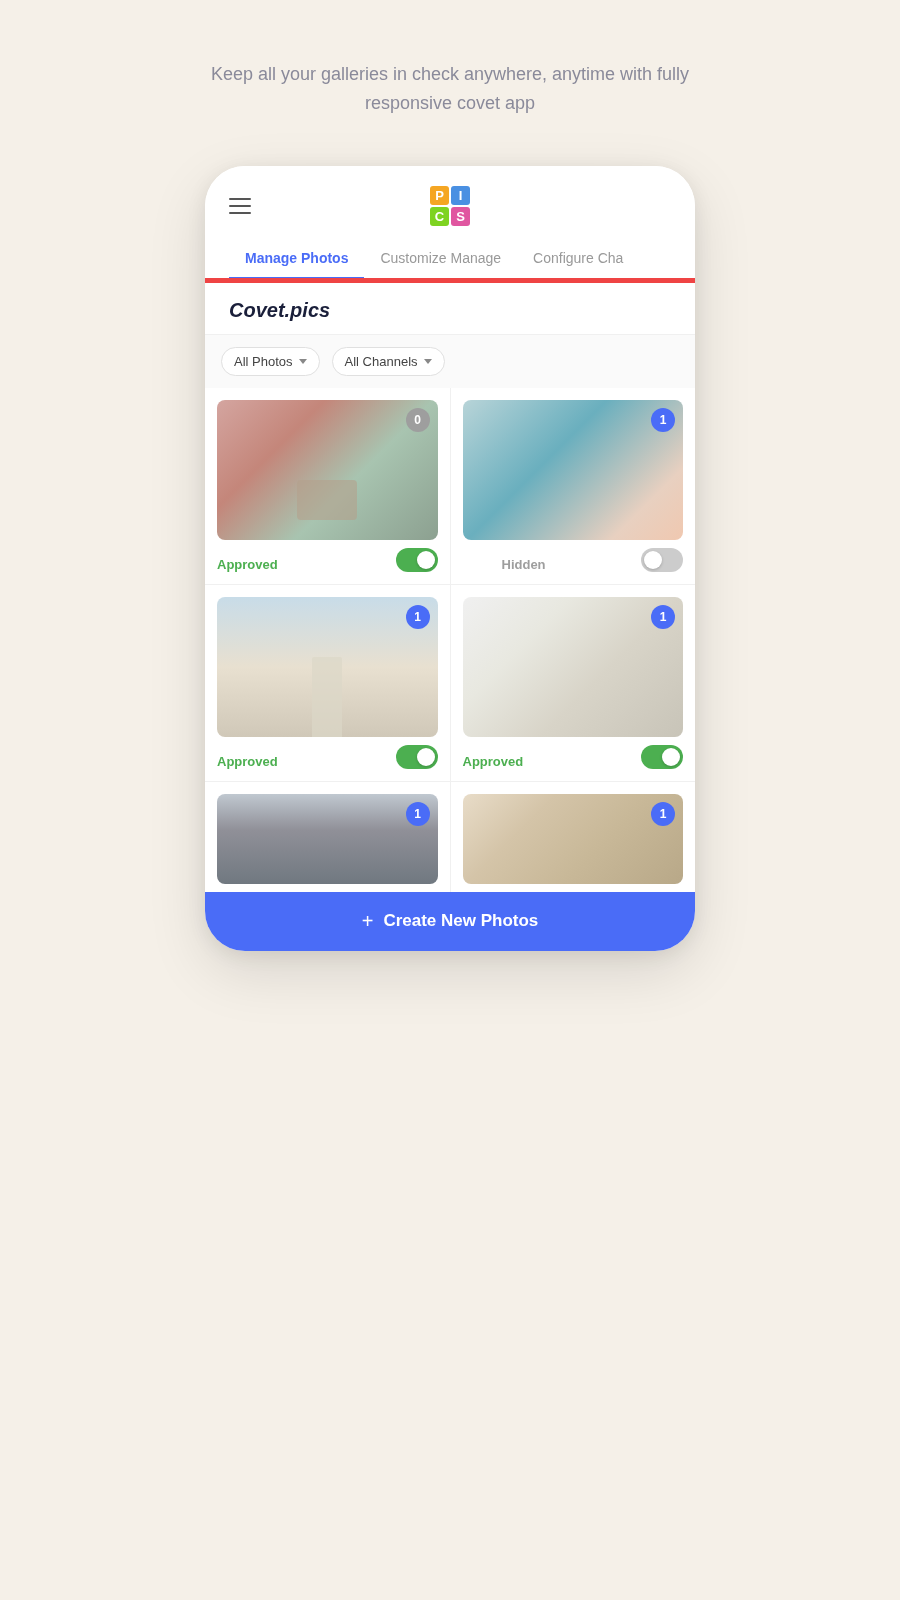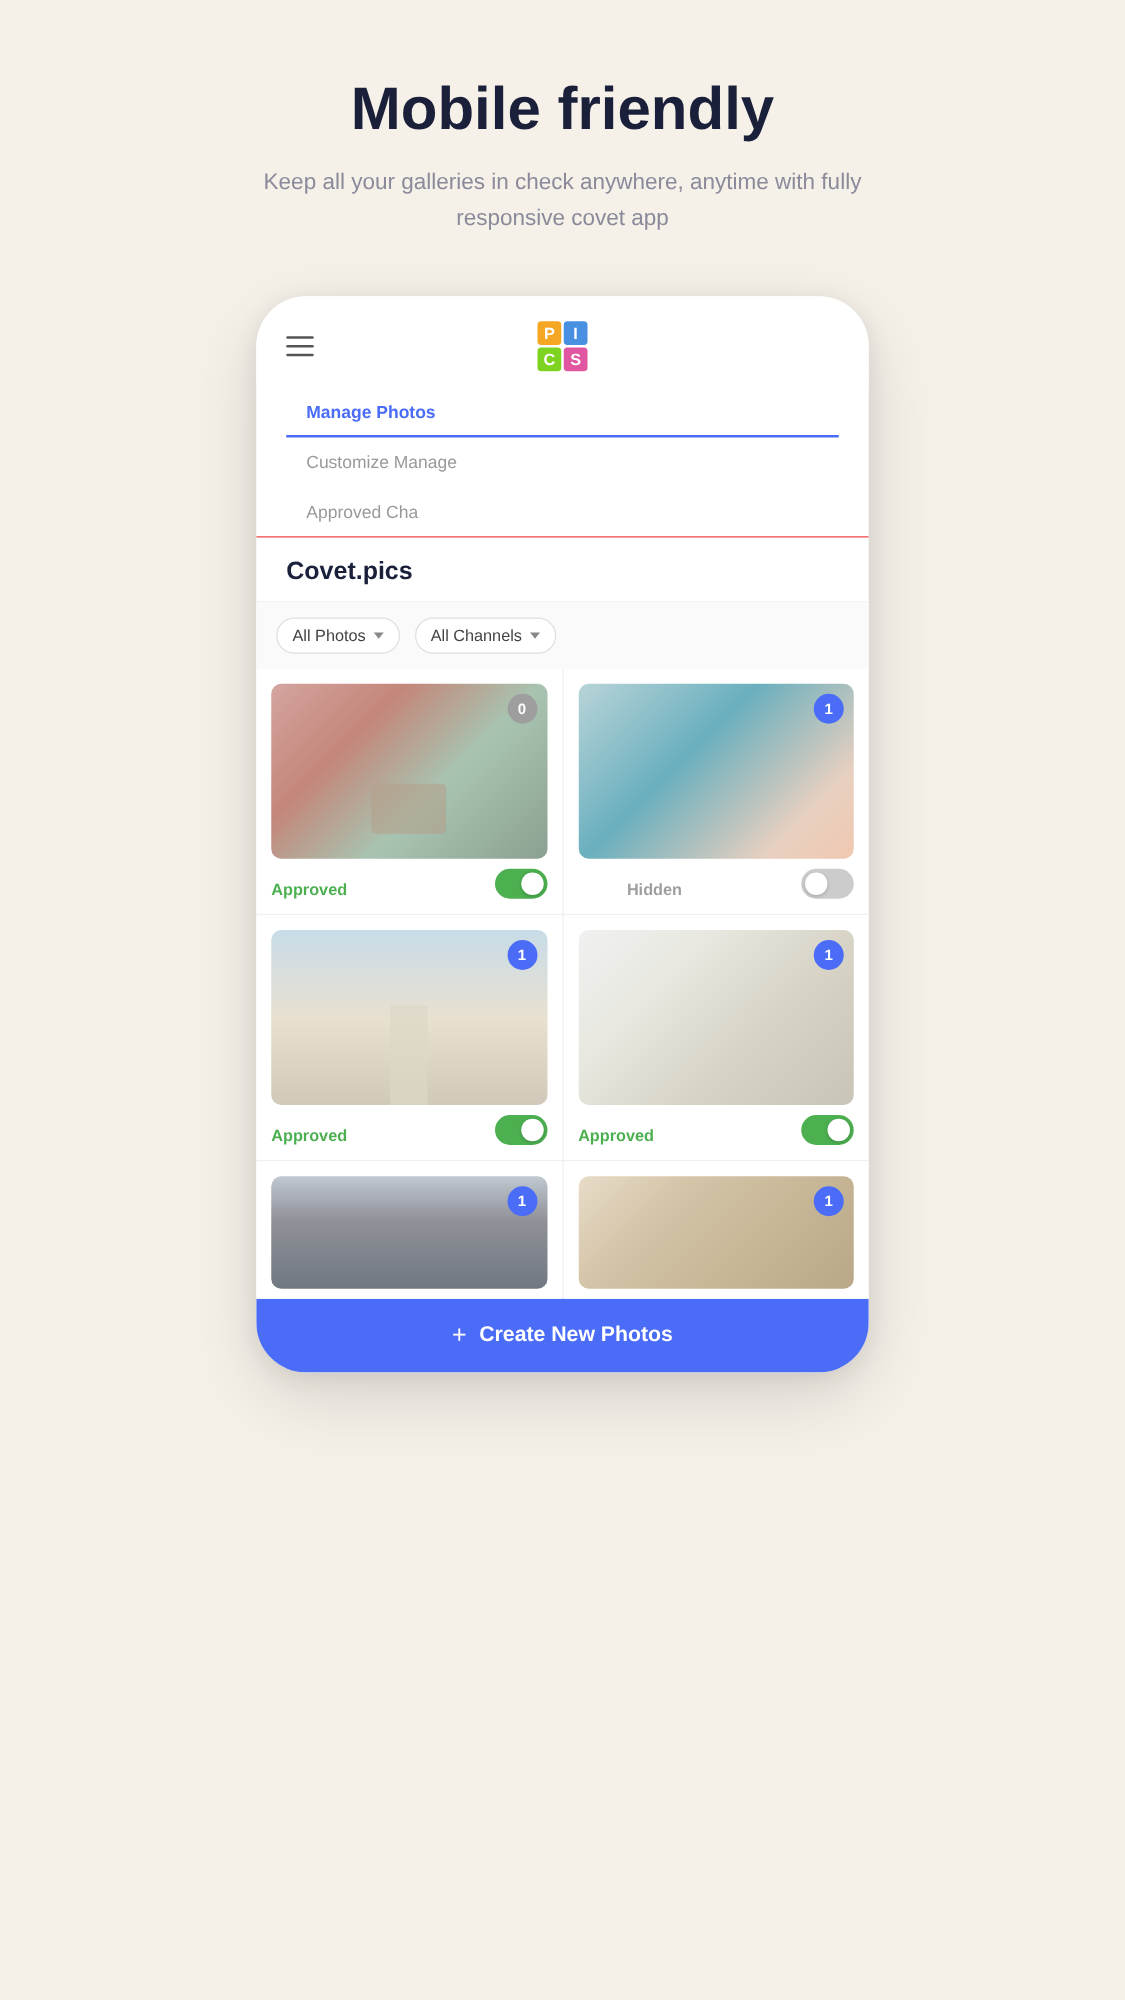--- a/index.html
+++ b/index.html
@@ -88,24 +88,23 @@
     }
 
     .logo-p { background: #f5a623; }
     .logo-i { background: #4a90e2; }
     .logo-c { background: #7ed321; }
     .logo-s { background: #e056a0; }
 
     
     .tabs-row {
       display: flex;
-      border-bottom: 1px solid #ef4444;
+      border-bottom: 5px solid #ef4444;
       padding: 0 24px;
       overflow: hidden;
-      flex-direction: column;
     }
 
     .tab {
       padding: 12px 16px;
       font-size: 14px;
       color: #999;
       cursor: pointer;
       white-space: nowrap;
       position: relative;
     }
@@ -122,20 +121,21 @@
       left: 0;
       right: 0;
       height: 2px;
       background: #4a6cf7;
     }
 
     
     .gallery-title-bar {
       padding: 16px 24px 12px;
       border-bottom: 1px solid #f0f0f0;
+      font-style: italic;
     }
 
     .gallery-title {
       font-size: 20px;
       font-weight: 600;
       color: #1a1f3a;
     }
 
     
     .filter-row {
@@ -334,21 +334,20 @@
       width: 30px;
       height: 80px;
       background: rgba(220,215,200,0.7);
       border-radius: 2px 2px 0 0;
     }
   </style>
 </head>
 <body>
 
 <div class="page-header">
-  <h1 class="page-title">Mobile friendly</h1>
   <p class="page-subtitle">Keep all your galleries in check anywhere, anytime with fully responsive covet app</p>
 </div>
 
 <div class="phone-mockup">
 
   <div class="phone-header">
     <div class="hamburger-icon">
       <span></span>
       <span></span>
       <span></span>
@@ -358,21 +357,21 @@
       <div class="logo-cell logo-i">I</div>
       <div class="logo-cell logo-c">C</div>
       <div class="logo-cell logo-s">S</div>
     </div>
     <div style="width:22px"></div>
   </div>
 
   <div class="tabs-row">
     <div class="tab active">Manage Photos</div>
     <div class="tab">Customize Manage</div>
-    <div class="tab">Approved Cha</div>
+    <div class="tab">Configure Cha</div>
   </div>
 
   <div class="gallery-title-bar">
     <div class="gallery-title">Covet.pics</div>
   </div>
 
   <div class="filter-row">
     <div class="filter-dropdown">
       <span>All Photos</span>
       <div class="chevron-down"></div>

